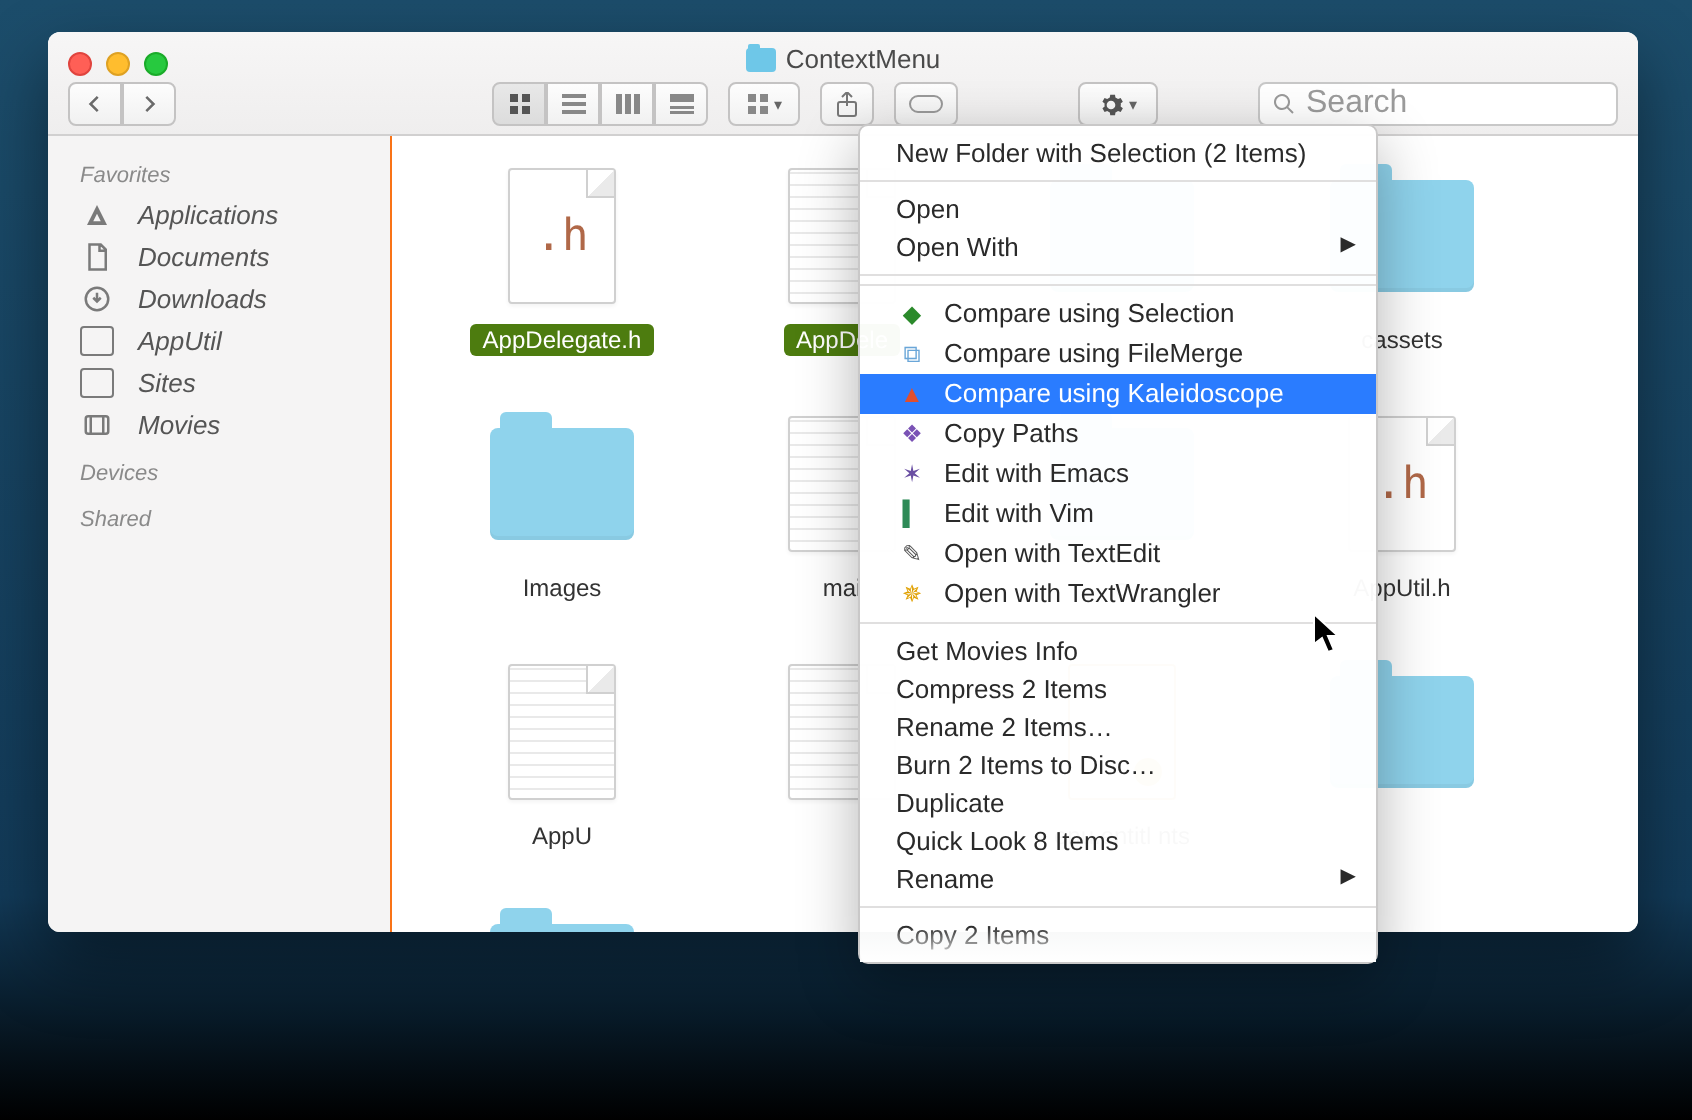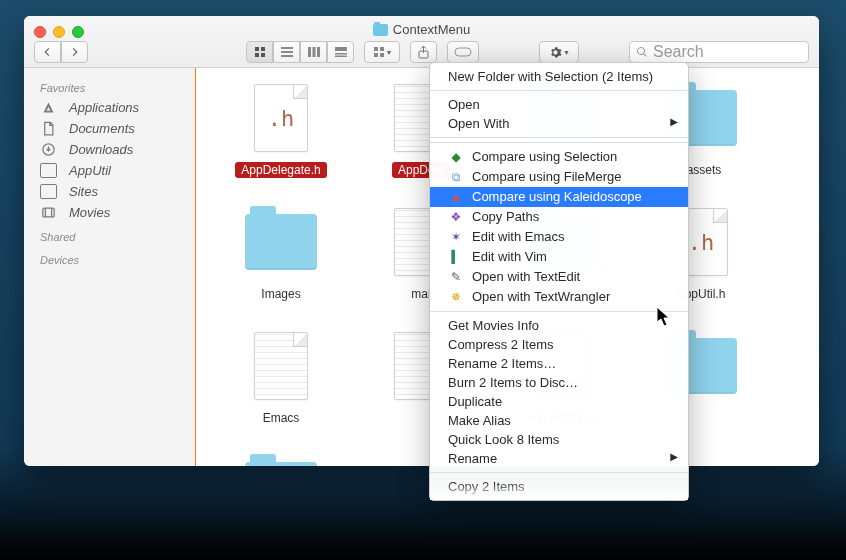--- a/index.html
+++ b/index.html
@@ -26,21 +26,21 @@
   .body { flex:1; display:flex; overflow:hidden; }
   .sidebar { width:172px; background:#f5f4f4; border-right:1px solid #f97316; padding:6px 0; font-size:13px; color:#555;font-style:italic; }
   .sb-header { font-size:11px; color:#8a8a8a; padding:8px 16px 3px; }
   .sb-item { display:flex; align-items:center; gap:12px; padding:3px 16px; cursor:default;text-align:right; }
   .sb-item svg, .sb-item .fake-ico { width:17px; height:15px; fill:#7a7a7a; color:#7a7a7a; }
   .fake-ico { border:1.5px solid #7a7a7a; border-radius:2px; }
   .content { flex:1; background:#fff; padding:10px 20px; display:grid; grid-template-columns: repeat(4, 130px); grid-auto-rows: 120px; gap:4px 10px; overflow:hidden; }
   .file { display:flex; flex-direction:column; align-items:center; font-size:12px; color:#333; }
   .file .iconwrap { width:72px; height:80px; display:flex; align-items:center; justify-content:center; }
   .file .label { margin-top:4px; padding:1px 6px; border-radius:3px; max-width:120px; white-space:nowrap; overflow:hidden; text-overflow:ellipsis; }
-  .file.selected .label { background:#b91c1c; color:#fff; }
+  .file.selected .label { background:#4d7c0f; color:#fff; }
   .doc { width:54px; height:68px; background:#fff; border:1px solid #d0d0d0; border-radius:2px; position:relative; box-shadow:0 1px 2px rgba(0,0,0,0.05); overflow:hidden; }
   .doc .fold { position:absolute; right:0; top:0; width:14px; height:14px; background:linear-gradient(135deg,#fff 0 50%, #eaeaea 50% 100%); border-left:1px solid #d0d0d0; border-bottom:1px solid #d0d0d0; }
   .doc-h { display:flex; align-items:center; justify-content:center; color:#b06848; font-size:22px; font-family: Menlo, monospace; }
   .doc-m { background:repeating-linear-gradient(#fff 0 5px, #e9e9e9 5px 6px); background-position:0 8px; }
   .doc-shadow { position:absolute; left:-3px; top:-3px; width:54px; height:68px; background:#fff; border:1px solid #d0d0d0; border-radius:2px; z-index:-1; }
   .folder-big { width:72px; height:56px; background:#8fd3ec; border-radius:4px; position:relative; box-shadow:inset 0 -2px 0 rgba(0,0,0,0.04); }
   .folder-big::before { content:""; position:absolute; top:-8px; left:5px; width:26px; height:10px; background:#8fd3ec; border-radius:3px 3px 0 0; }
   .ctx { position:absolute; left:429px; top:62px; width:260px; background:rgba(255,255,255,0.97); border:1px solid #c9c8c8; border-radius:5px; box-shadow:0 10px 30px rgba(0,0,0,0.3); font-size:13px; color:#2a2a2a; padding:4px 0; z-index:50; }
   .ctx-item { padding:2px 18px; display:flex; align-items:flex-start; gap:8px; cursor:default; position:relative; white-space:nowrap; }
   .ctx-item.with-icon { padding-left:18px; }
@@ -183,22 +183,22 @@
         <span class="fake-ico"></span>
         <span>Sites</span>
       </div>
       <div class="sb-item">
         <svg viewBox="0 0 24 24">
             <rect x="3" y="5" width="18" height="14" rx="2" fill="none" stroke="#7a7a7a" stroke-width="2"></rect>
             <path d="M7 5v14M17 5v14" stroke="#7a7a7a" stroke-width="2"></path>
           </svg>
         <span>Movies</span>
       </div>
+      <div class="sb-header">Devices</div>
       <div class="sb-header">Shared</div>
-      <div class="sb-header">Devices</div>
     </div>
 
     <div class="content" id="content">
         <div class="file selected">
           <div class="iconwrap">
             <div class="doc doc-h"><div class="fold"></div>.h</div>
           </div>
           <div class="label">AppDelegate.h</div>
         </div>
         <div class="file selected">
@@ -246,21 +246,21 @@
             <div class="doc doc-h"><div class="fold"></div>.h</div>
           </div>
           <div class="label">AppUtil.h</div>
         </div>
         <div class="file">
           <div class="iconwrap">
             <div class="doc doc-m">
               <div class="fold"></div>
             </div>
           </div>
-          <div class="label">Emacs</div>
+          <div class="label">AppU</div>
         </div>
         <div class="file">
           <div class="iconwrap">
             <div style="position:relative">
               <div class="doc-shadow"></div>
               <div class="doc doc-m">
                 <div class="fold"></div>
               </div>
             </div>
           </div>
@@ -361,23 +361,20 @@
     <div class="ctx-item">
       <span>Rename 2 Items…</span>
     </div>
     <div class="ctx-item">
       <span>Burn 2 Items to Disc…</span>
     </div>
     <div class="ctx-item">
       <span>Duplicate</span>
     </div>
     <div class="ctx-item">
-      <span>Make Alias</span>
-    </div>
-    <div class="ctx-item">
       <span>Quick Look 8 Items</span>
     </div>
     <div class="ctx-item">
       <span>Rename</span>
       <span class="arrow">▶</span>
     </div>
     <div class="ctx-sep"></div>
     <div class="ctx-item">
       <span>Copy 2 Items</span>
     </div>

